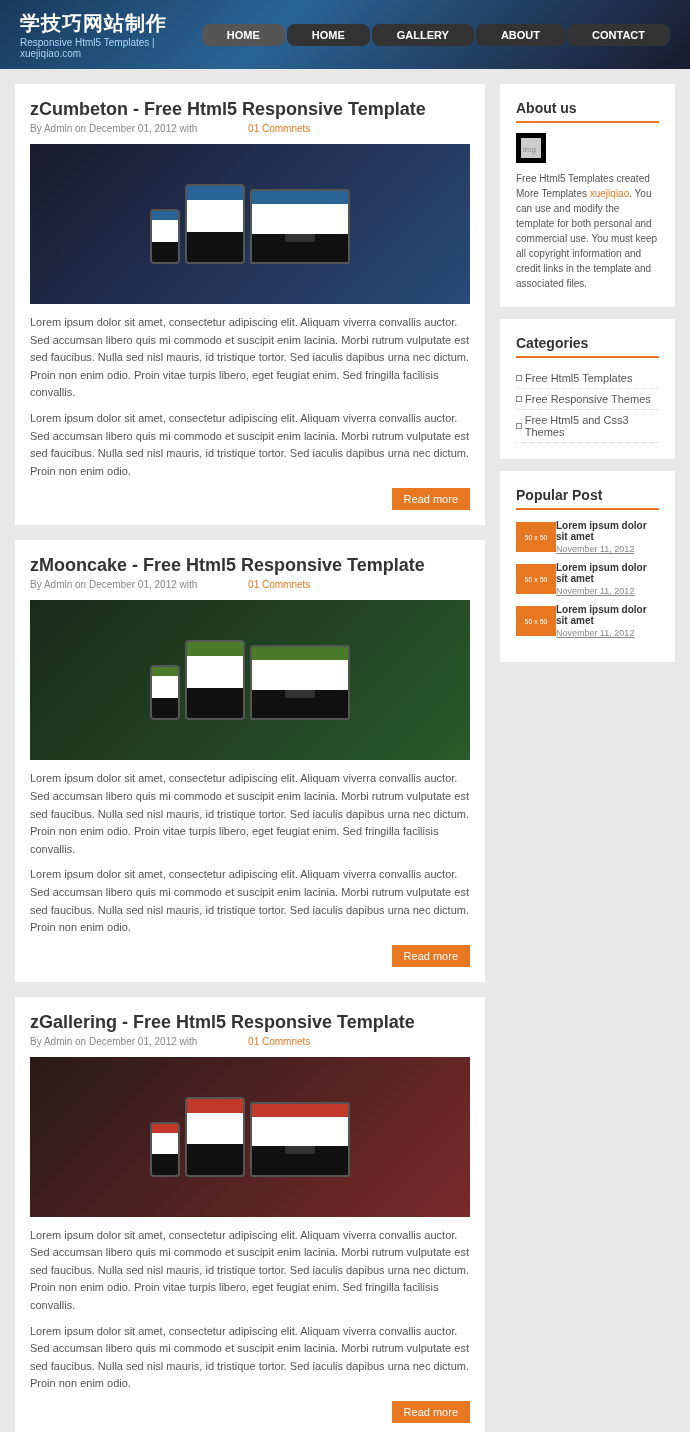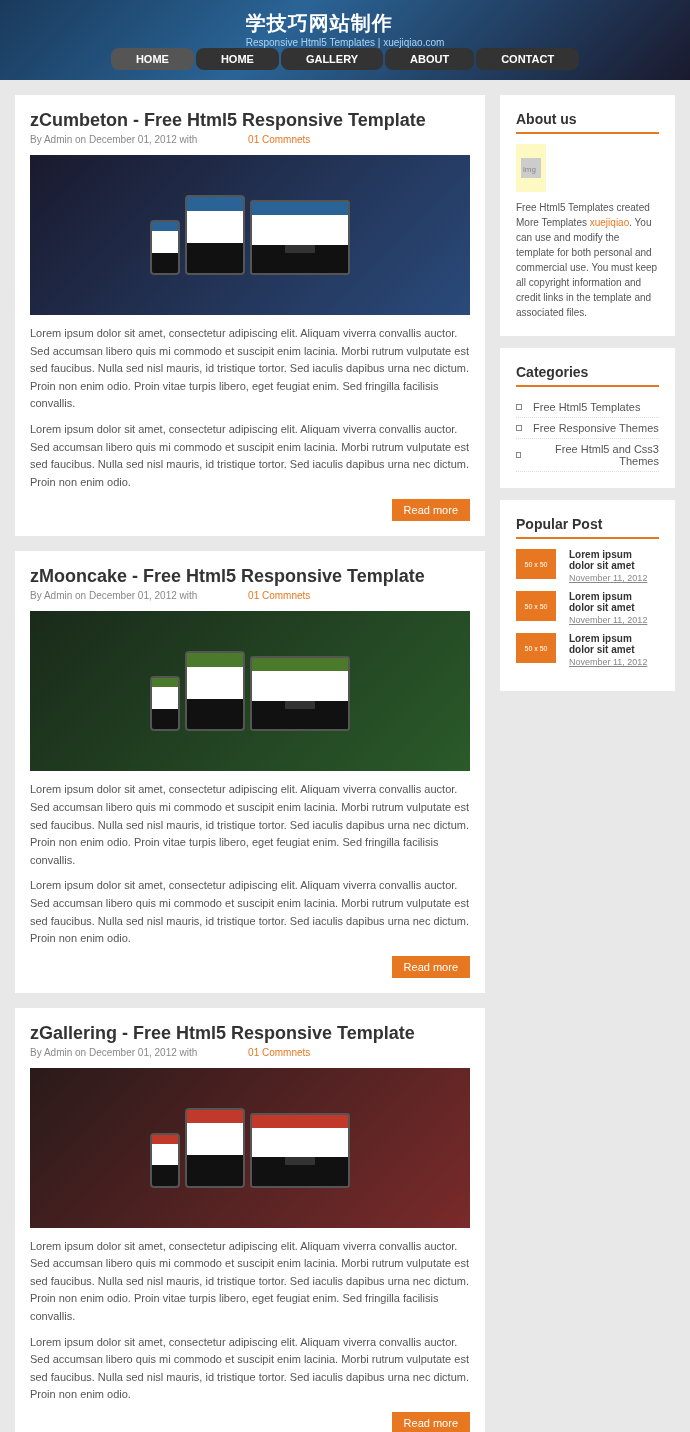--- a/index.html
+++ b/index.html
@@ -1,19 +1,19 @@
 <!DOCTYPE html>
 <html><head>
   <meta charset="utf-8">
   <style>
     * { margin: 0; padding: 0; box-sizing: border-box; }
     body { font-family: Arial, sans-serif; font-size: 12px; color: #333; background: #d0d0d0; width: 690px; }
 
     
-    #header { background: linear-gradient(135deg, #1a3a5c 0%, #2a6496 40%, #1a1a2e 100%); padding: 10px 20px; display: flex; align-items: center; justify-content: space-between; flex-direction: column; }
+    #header { background: linear-gradient(135deg, #1a3a5c 0%, #2a6496 40%, #1a1a2e 100%); padding: 10px 20px; display: flex; align-items: center; justify-content: space-between; }
     #logo-area { color: white; }
     #logo-title { font-size: 20px; font-weight: bold; color: #fff; letter-spacing: 1px; }
     #logo-subtitle { font-size: 10px; color: #aad4f5; }
     nav { display: flex; gap: 2px; }
     nav a { background: #333; color: #fff; padding: 5px 25px; text-decoration: none; font-size: 11px; font-weight: bold; display: block; border-radius: 8px; }
     nav a.active { background: #555; }
 
     
     #wrapper { background: #e8e8e8; padding: 15px; display: flex; gap: 15px; }
     #main-content { flex: 1; min-width: 0; }
@@ -31,27 +31,27 @@
     .desktop-mock { width: 100px; height: 75px; background: #111; border-radius: 3px; border: 2px solid #555; position: relative; }
     .desktop-mock::after { content: ''; display: block; width: 30px; height: 8px; background: #333; margin: 0 auto; }
     .screen-content { background: linear-gradient(180deg, #2a6496 30%, #fff 30%); width: 100%; height: 60%; }
     .article-text { font-size: 11px; color: #555; line-height: 1.6; margin-bottom: 8px; }
     .read-more-wrap { text-align: right; }
     .read-more-btn { background: #e87722; color: #fff; padding: 5px 12px; font-size: 11px; text-decoration: none; display: inline-block; }
 
     
     .sidebar-section { background: #fff; padding: 16px; margin-bottom: 12px; }
     .sidebar-title { font-size: 14px; font-weight: bold; color: #333; border-bottom: 2px solid #e87722; padding-bottom: 5px; margin-bottom: 10px; }
-    .about-img { width: 30px; height: 48px; background: #fef9c3; margin-bottom: 8px; display: flex; align-items: center; justify-content: center; font-size: 10px; color: #888; }
+    .about-img { width: 30px; height: 30px; background: #000000; margin-bottom: 8px; display: flex; align-items: center; justify-content: center; font-size: 10px; color: #888; }
     .about-text { font-size: 10px; color: #555; line-height: 1.5; }
     .about-text a { color: #e87722; text-decoration: none; }
     .categories-list { list-style: none; }
-    .categories-list li { padding: 4px 0; font-size: 11px; color: #555; border-bottom: 1px dotted #ddd; display: flex; align-items: center; gap: 11px; text-align: right; }
+    .categories-list li { padding: 4px 0; font-size: 11px; color: #555; border-bottom: 1px dotted #ddd; display: flex; align-items: center; gap: 3px; }
     .cat-bullet { width: 6px; height: 6px; border: 1px solid #888; display: inline-block; }
-    .popular-post-item { display: flex; gap: 13px; margin-bottom: 8px; align-items: flex-start; }
+    .popular-post-item { display: flex; gap: 0; margin-bottom: 8px; align-items: center; }
     .post-thumb { width: 40px; height: 30px; background: #e87722; flex-shrink: 0; display: flex; align-items: center; justify-content: center; font-size: 8px; color: #fff; }
     .post-info { flex: 1; }
     .post-title-small { font-size: 10px; color: #333; font-weight: bold; margin-bottom: 2px; }
     .post-date-small { font-size: 9px; color: #888; text-decoration: underline; }
   </style>
 </head>
 <body>
 
 <div id="header">
   <div id="logo-area">

